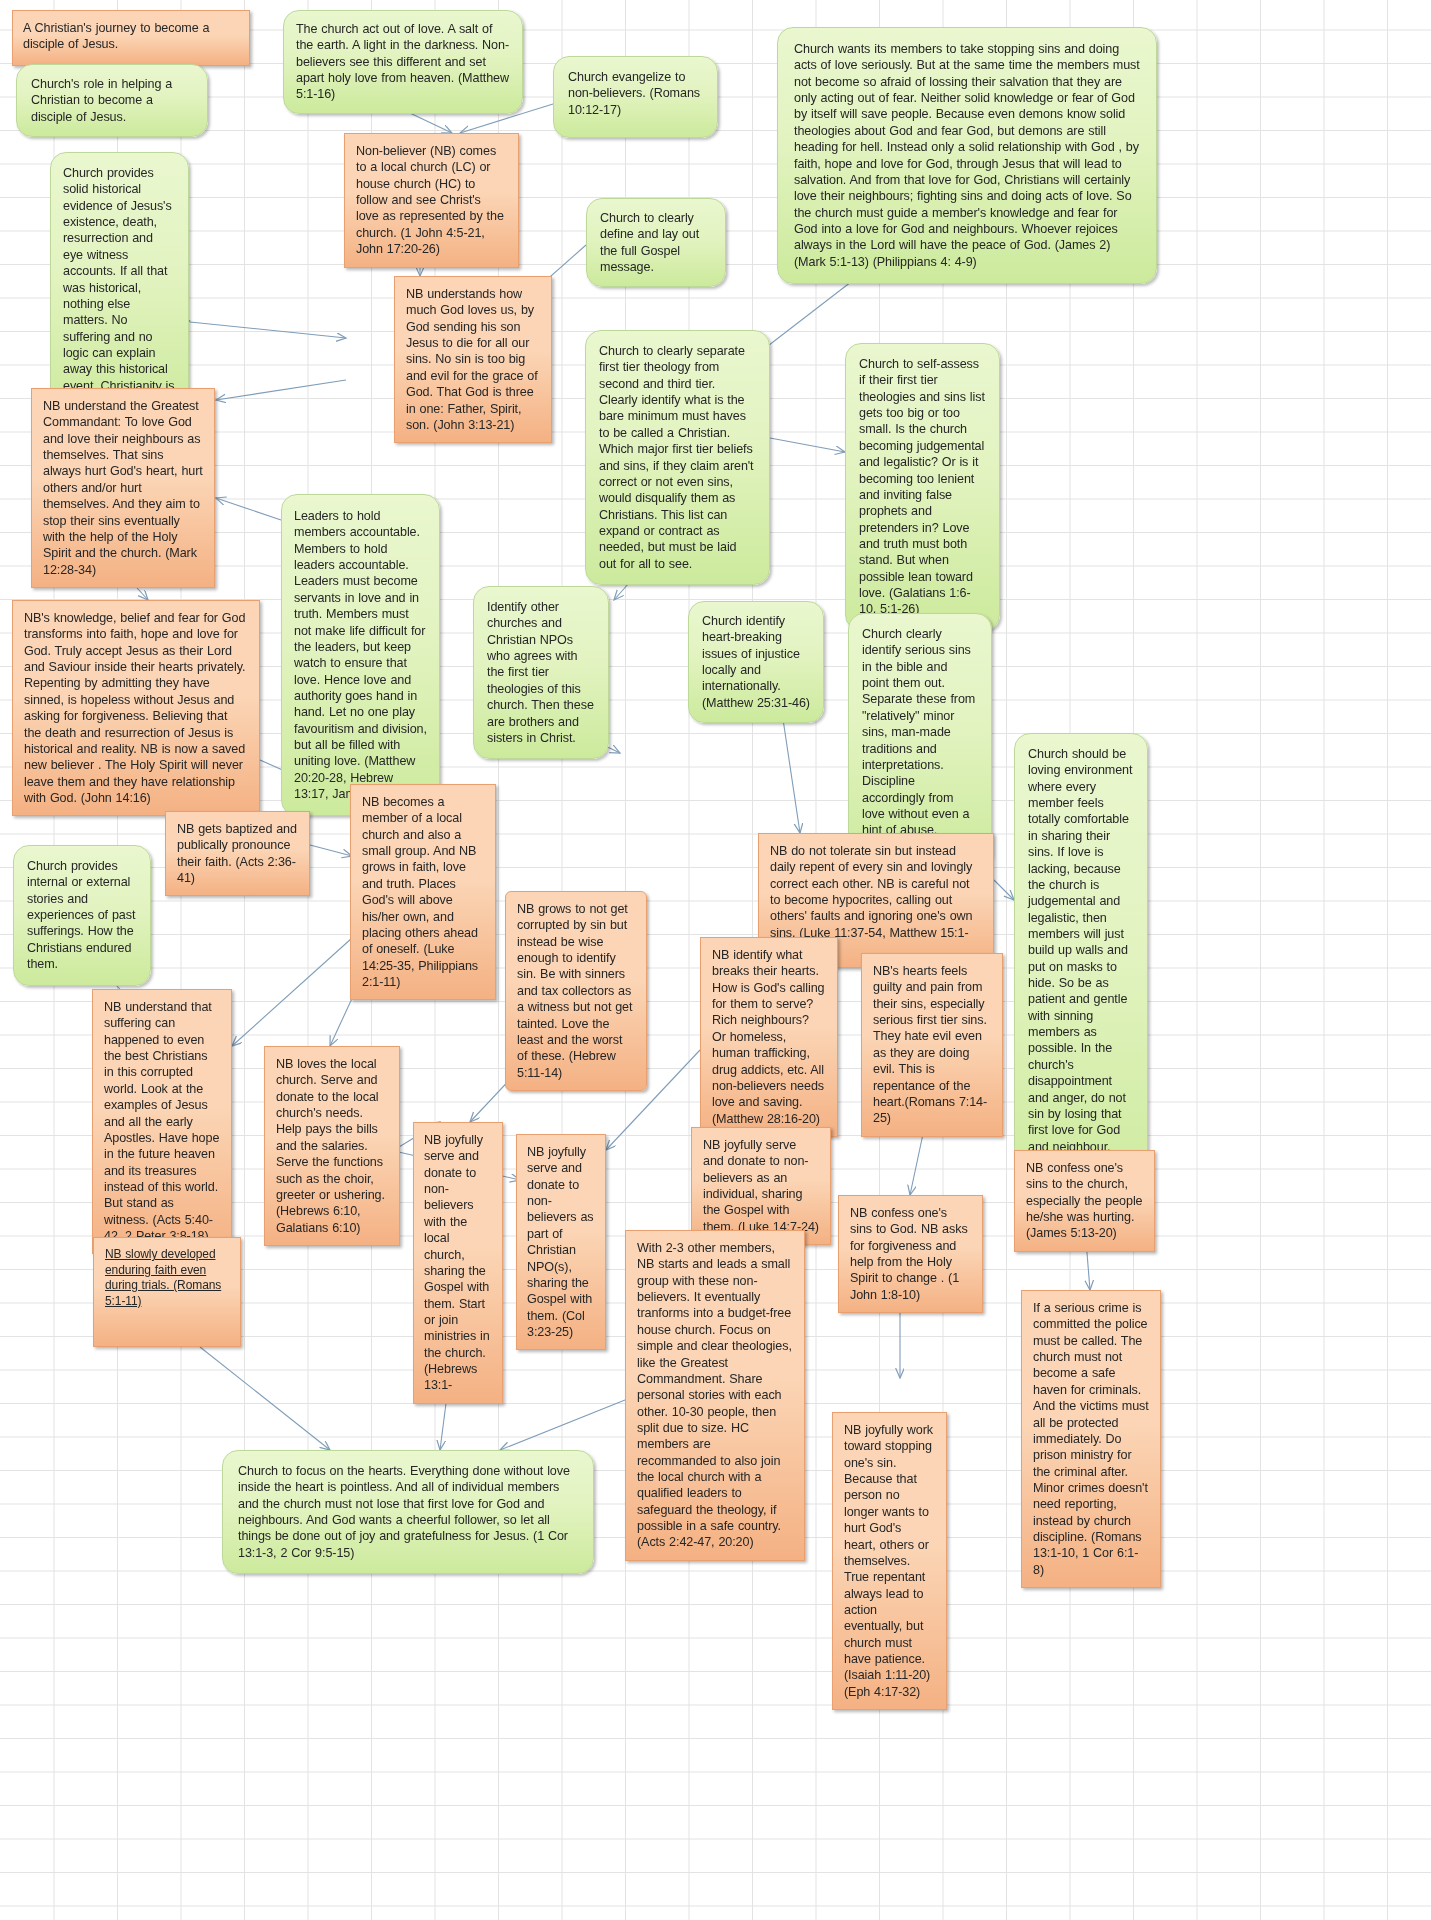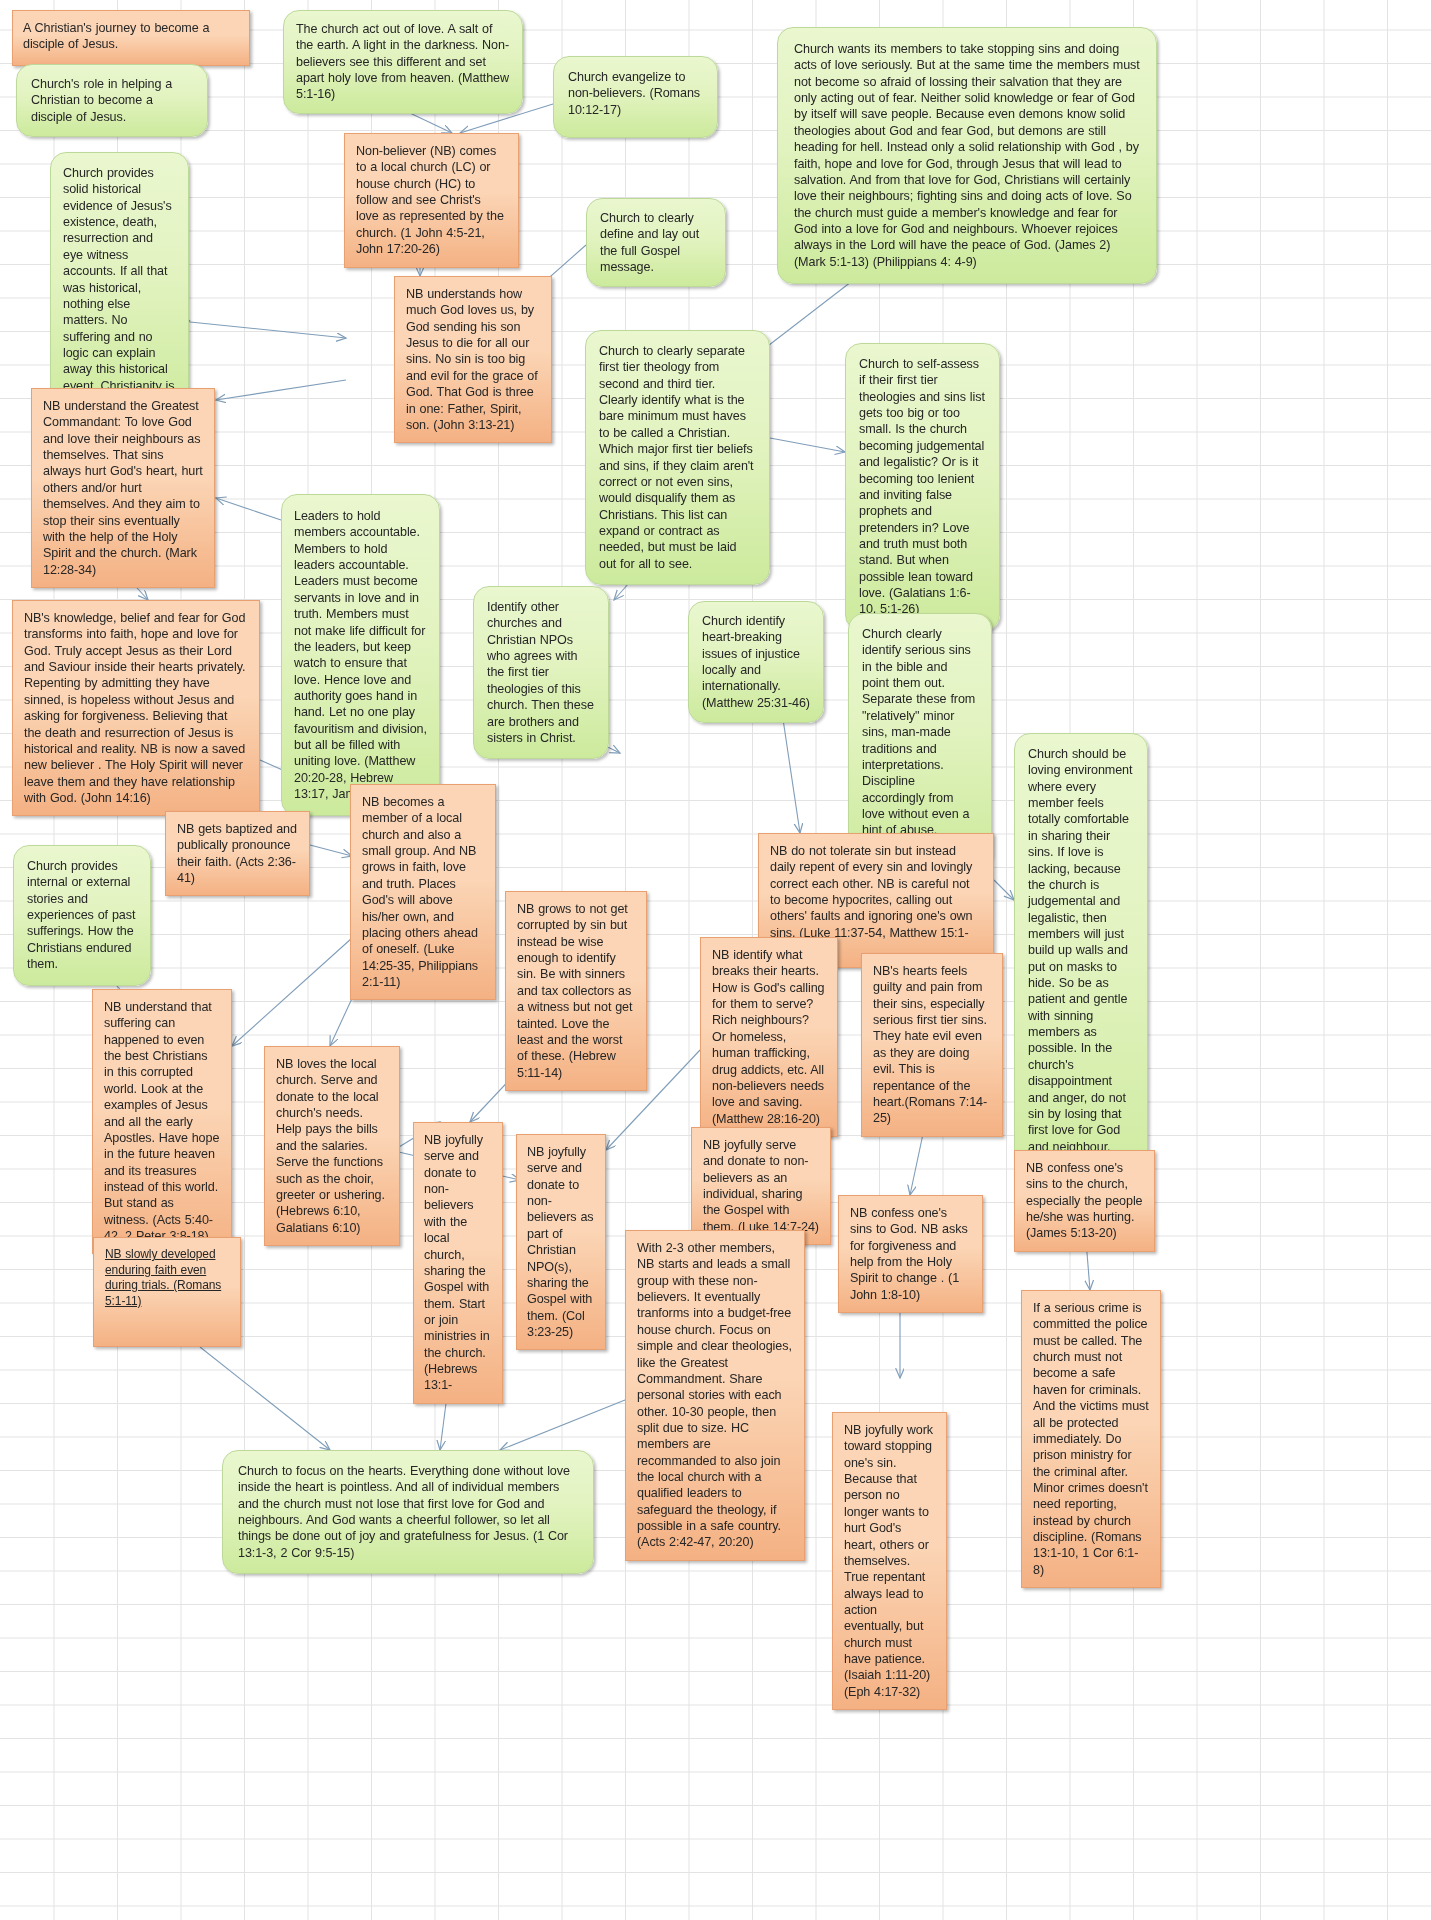--- a/index.html
+++ b/index.html
@@ -111,21 +111,21 @@
     <div class="node orange" style="left: 12px; top: 600px; width: 248px; min-height: 196px; padding: 9px 11px; font-size: 12.6px;">NB's knowledge, belief and fear for God transforms into faith, hope and love for God.  Truly accept Jesus as their Lord and Saviour inside their hearts privately.   Repenting by admitting they have sinned, is hopeless without  Jesus and asking for forgiveness.  Believing that the death  and resurrection of Jesus is historical and reality.   NB is now a saved new believer .  The Holy Spirit will never leave them and they have relationship with God.  (John 14:16)</div>
     <div class="node green" style="left: 281px; top: 494px; width: 159px; min-height: 258px; padding: 13px 12px; font-size: 12.6px;">Leaders to hold members accountable.  Members to hold leaders accountable.  Leaders must become servants in love and in truth.  Members must not make life difficult for the leaders, but keep watch to ensure that love.  Hence love and authority goes hand in hand.  Let no one play favouritism and division, but all be filled with uniting love. (Matthew 20:20-28, Hebrew 13:17, James 2:1-7)</div>
     <div class="node green" style="left: 473px; top: 586px; width: 136px; min-height: 138px; padding: 12px 13px; font-size: 12.6px;">Identify other churches and Christian NPOs who agrees with the first tier theologies of this church.  Then these are brothers  and sisters in Christ.</div>
     <div class="node green" style="left: 688px; top: 601px; width: 136px; min-height: 98px; padding: 11px 13px; font-size: 12.6px;">Church identify heart-breaking issues of injustice locally and internationally.  (Matthew 25:31-46)</div>
     <div class="node green" style="left: 848px; top: 613px; width: 144px; min-height: 203px; padding: 12px 13px; font-size: 12.6px;">Church clearly identify serious sins in the bible and point them out.  Separate these from "relatively" minor sins, man-made traditions and interpretations.  Discipline accordingly from love without  even a hint of abuse. (James 2:8-17)</div>
     <div class="node green" style="left: 1014px; top: 733px; width: 134px; min-height: 396px; padding: 12px 13px; font-size: 12.6px;">Church should be loving environment where every member feels totally comfortable  in sharing their sins.  If love is lacking, because the church is judgemental and legalistic, then members will just build up walls and put on masks to hide.  So be as patient and gentle with sinning members as possible.  In the church's disappointment and anger, do not sin by losing that first love for God and neighbour. (Matthew 18:21-35, Rev 2:2-7, Eph 4:26-27)</div>
     <div class="node orange" style="left: 758px; top: 833px; width: 236px; min-height: 93px; padding: 9px 11px; font-size: 12.6px;">NB do not tolerate sin but instead daily repent of every sin and lovingly correct each other.  NB is careful not to become hypocrites, calling out others' faults and ignoring one's own sins.  (Luke 11:37-54, Matthew 15:1-20)</div>
     <div class="node orange" style="left: 350px; top: 784px; width: 146px; min-height: 154px; padding: 9px 11px; font-size: 12.6px;">NB becomes a member of a local church and also a small group.  And NB grows in faith, love and truth.  Places God's will above his/her own, and placing others ahead of oneself. (Luke 14:25-35, Philippians 2:1-11)</div>
     <div class="node orange" style="left: 165px; top: 811px; width: 145px; min-height: 68px; padding: 9px 11px; font-size: 12.6px;">NB gets baptized and publically pronounce their faith.  (Acts 2:36-41)</div>
     <div class="node green" style="left: 13px; top: 845px; width: 138px; min-height: 133px; padding: 12px 13px; font-size: 12.6px;">Church provides internal or external stories and experiences of past sufferings.  How the Christians endured them.</div>
-    <div class="node orange" style="left: 505px; top: 891px; width: 142px; min-height: 135px; padding: 9px 11px; font-size: 12.6px;">NB grows to not get corrupted  by sin but instead be wise enough to identify sin.  Be with sinners and tax collectors as a witness but not get tainted.  Love the least and the worst of these. (Hebrew 5:11-14)</div>
+    <div class="node orange" style="left: 505px; top: 891px; width: 142px; min-height: 135px; padding: 9px 11px; font-size: 12.6px; border-radius: 6px;">NB grows to not get corrupted  by sin but instead be wise enough to identify sin.  Be with sinners and tax collectors as a witness but not get tainted.  Love the least and the worst of these. (Hebrew 5:11-14)</div>
     <div class="node orange" style="left: 700px; top: 937px; width: 138px; min-height: 155px; padding: 9px 11px; font-size: 12.6px;">NB identify what breaks their hearts.  How is God's calling for them to serve?  Rich neighbours?  Or homeless, human trafficking, drug addicts, etc.  All non-believers needs love and saving.  (Matthew 28:16-20)</div>
     <div class="node orange" style="left: 861px; top: 953px; width: 142px; min-height: 148px; padding: 9px 11px; font-size: 12.6px;">NB's hearts feels guilty and pain from their sins, especially serious first tier sins.  They hate evil even as they are doing evil.  This is repentance of the heart.(Romans 7:14-25)</div>
     <div class="node orange" style="left: 92px; top: 989px; width: 140px; min-height: 166px; padding: 9px 11px; font-size: 12.6px;">NB understand that suffering can happened to even the best Christians in this corrupted  world.  Look at the examples of Jesus and all the early Apostles.  Have hope in the future  heaven and its treasures instead of this world.   But stand as witness. (Acts 5:40-42, 2 Peter 3:8-18)</div>
     <div class="node orange" style="left: 264px; top: 1046px; width: 136px; min-height: 143px; padding: 9px 11px; font-size: 12.6px;">NB loves the local church.  Serve and donate to the local church's needs.  Help pays the bills and the salaries.  Serve the functions such as the choir, greeter or ushering. (Hebrews 6:10, Galatians 6:10)</div>
     <div class="node orange" style="left: 413px; top: 1122px; width: 90px; min-height: 188px; padding: 9px 10px; font-size: 12.6px;">NB joyfully serve and donate to non-believers with the local church, sharing the Gospel with them. Start or join ministries in the church. (Hebrews 13:1-</div>
     <div class="node orange" style="left: 516px; top: 1134px; width: 90px; min-height: 152px; padding: 9px 10px; font-size: 12.6px;">NB joyfully serve and donate to non-believers as part of Christian NPO(s), sharing the Gospel with them.  (Col 3:23-25)</div>
     <div class="node orange" style="left: 691px; top: 1127px; width: 140px; min-height: 78px; padding: 9px 11px; font-size: 12.6px;">NB joyfully serve and donate to non-believers as an individual, sharing the Gospel with them. (Luke 14:7-24)</div>
     <div class="node orange" style="left: 838px; top: 1195px; width: 145px; min-height: 90px; padding: 9px 11px; font-size: 12.6px;">NB confess one's sins to God.  NB asks for forgiveness and help from the Holy Spirit to change .  (1 John 1:8-10)</div>
     <div class="node orange" style="left: 1014px; top: 1150px; width: 141px; min-height: 78px; padding: 9px 11px; font-size: 12.6px;">NB confess one's sins to the church, especially the people he/she was hurting. (James 5:13-20)</div>
     <div class="node orange" style="left: 93px; top: 1237px; width: 148px; min-height: 110px; padding: 9px 11px; font-size: 12px; text-decoration: underline;">NB slowly developed enduring  faith even during trials. (Romans 5:1-11)</div>

